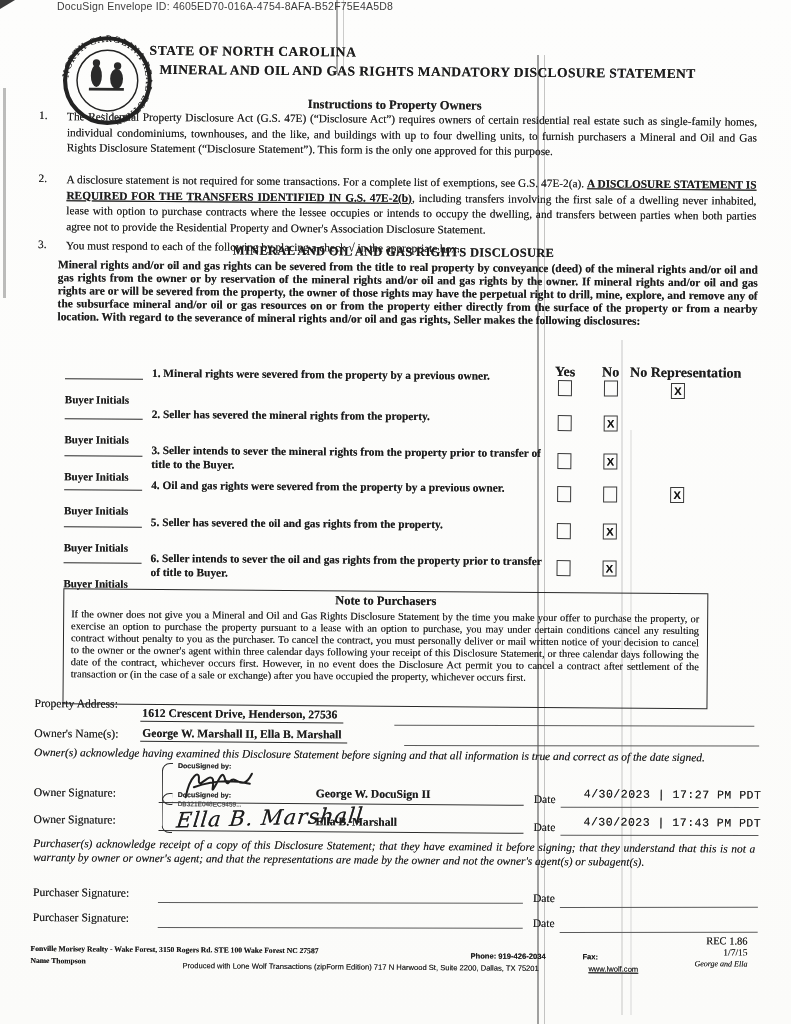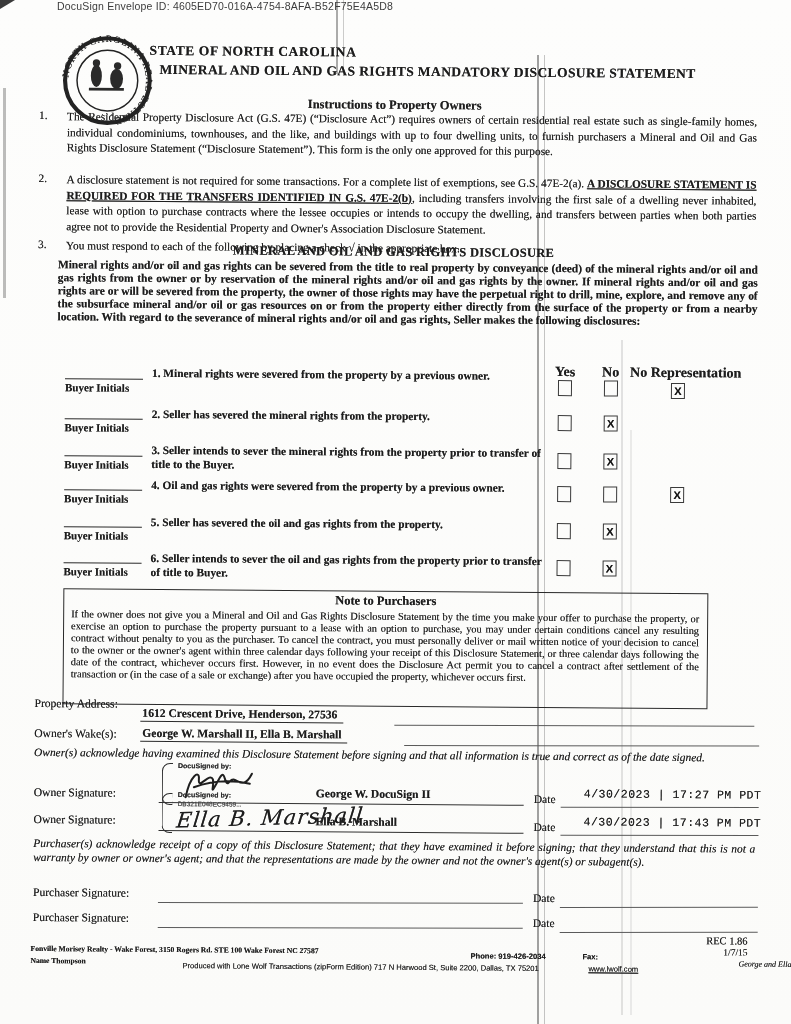--- a/index.html
+++ b/index.html
@@ -16,21 +16,21 @@
   .title1{left:150px;top:42px;font-size:13.5px;letter-spacing:0.6px;}
   .title2{left:160px;top:61px;font-size:13.5px;letter-spacing:0.4px;}
   .seal{left:62px;top:34px;width:92px;height:92px;}
   .instr-head{left:0px;top:95px;width:791px;text-align:center;font-size:12.5px;}
   .li-num{width:18px;font-size:11.3px;}
   .li-txt{font-size:11.3px;line-height:15.6px;}
   .mog-head{left:0px;top:242px;width:791px;text-align:center;font-size:12.5px;letter-spacing:0.3px;}
   .mog-body{left:60px;top:258px;width:700px;font-size:11.4px;line-height:13px;}
   .colhead{font-size:14px;}
   .qtext{font-size:11.3px;line-height:13.8px;}
-  .bi{left:68px;width:78px;border-top:1.7px solid #2a2a2a;font-size:11px;font-weight:bold;padding-top:2px;}
+  .bi{left:68px;width:78px;border-top:1.7px solid #2a2a2a;font-size:11px;font-weight:bold;padding-top:14px;}
   .cb{width:12px;height:14px;border:1.4px solid #3a3a3a;font-family:"Liberation Sans",sans-serif;
       font-weight:bold;font-size:11px;line-height:14px;text-align:center;color:#141414;}
   .notebox{left:68px;top:588px;width:643px;height:114px;border:1.6px solid #2a2a2a;}
   .note-head{left:0;top:2px;width:643px;text-align:center;font-size:12.5px;}
   .note-body{left:7px;top:19px;width:628px;font-size:10.4px;line-height:11.9px;}
   .lbl{font-size:11.6px;}
   .val{font-size:11.6px;font-weight:bold;}
   .blank{border-bottom:1.5px solid #2f2f2f;height:1px;}
   .thinblank{border-bottom:1.1px solid #5a5a5a;height:1px;}
   .ack{font-size:11.4px;line-height:14.2px;font-style:italic;}
@@ -143,21 +143,21 @@
 
     <div class="abs notebox">
       <div class="abs b note-head">Note to Purchasers</div>
       <div class="abs just note-body">If the owner does not give you a Mineral and Oil and Gas Rights Disclosure Statement by the time you make your offer to purchase the property, or exercise an option to purchase the property pursuant to a lease with an option to purchase, you may under certain conditions cancel any resulting contract without penalty to you as the purchaser. To cancel the contract, you must personally deliver or mail written notice of your decision to cancel to the owner or the owner's agent within three calendar days following your receipt of this Disclosure Statement, or three calendar days following the date of the contract, whichever occurs first. However, in no event does the Disclosure Act permit you to cancel a contract after settlement of the transaction or (in the case of a sale or exchange) after you have occupied the property, whichever occurs first.</div>
     </div>
 
     <div class="abs lbl" style="left:40px;top:697px;">Property Address:</div>
     <div class="abs val" style="left:146px;top:706px;border-bottom:1.6px solid #2a2a2a;padding:0 6px 1px 2px;">1612 Crescent Drive, Henderson,  27536</div>
     <div class="abs thinblank" style="left:400px;top:720px;width:360px;transform:rotate(-0.3deg);"></div>
 
-    <div class="abs lbl" style="left:40px;top:727px;">Owner's Wake(s):</div>
+    <div class="abs lbl" style="left:40px;top:727px;">Owner's Name(s):</div>
     <div class="abs val" style="left:146px;top:726px;border-bottom:1.6px solid #2a2a2a;padding:0 6px 1px 2px;">George W. Marshall II, Ella B. Marshall</div>
     <div class="abs thinblank" style="left:410px;top:740px;width:355px;transform:rotate(-0.35deg);"></div>
 
     <div class="abs ack just" style="left:40px;top:745px;width:722px;">Owner(s) acknowledge having examined this Disclosure Statement before signing and that all information is true and  correct as of the date signed.</div>
 
     <div class="abs lbl" style="left:40px;top:786px;">Owner Signature:</div>
     <div class="abs ds-bracket" style="left:168px;top:762px;height:40px;"></div>
     <div class="abs ds-lbl" style="left:184px;top:761px;">DocuSigned by:</div>
     <svg class="abs" style="left:186px;top:766px;" width="90" height="36" viewBox="0 0 90 36">
       <path d="M6,30 C10,8 20,2 19,12 C18,24 30,4 33,12 C35,19 28,32 40,10 C46,0 44,22 50,14 C56,6 62,26 72,6 M14,20 C30,14 50,12 70,16" fill="none" stroke="#1f1f1f" stroke-width="2" stroke-linecap="round"></path>
@@ -186,21 +186,21 @@
     <div class="abs lbl" style="left:540px;top:888px;">Date</div>
     <div class="abs thinblank" style="left:567px;top:901px;width:198px;transform:rotate(-0.5deg);"></div>
 
     <div class="abs lbl" style="left:40px;top:911px;">Purchaser Signature:</div>
     <div class="abs thinblank" style="left:165px;top:924px;width:365px;transform:rotate(-0.3deg);"></div>
     <div class="abs lbl" style="left:540px;top:913px;">Date</div>
     <div class="abs thinblank" style="left:567px;top:926px;width:198px;transform:rotate(-0.5deg);"></div>
 
     <div class="abs" style="left:660px;top:930px;width:95px;text-align:right;font-size:10.5px;">REC 1.86</div>
     <div class="abs" style="left:660px;top:942px;width:95px;text-align:right;font-size:9.5px;">1/7/15</div>
-    <div class="abs i" style="left:640px;top:954px;width:115px;text-align:right;font-size:8px;padding-left:44px;">George and Ella</div>
+    <div class="abs i" style="left:640px;top:954px;width:115px;text-align:right;font-size:8px;">George and Ella</div>
 
     <div class="abs b ftr" style="left:38px;top:944px;">Fonville Morisey Realty - Wake Forest, 3150 Rogers Rd. STE 100 Wake Forest NC 27587</div>
     <div class="abs b ftr sans" style="left:478px;top:948px;">Phone: 919-426-2034</div>
     <div class="abs b ftr sans" style="left:590px;top:948px;">Fax:</div>
     <div class="abs b ftr" style="left:38px;top:956px;">Name Thompson</div>
     <div class="abs ftr sans" style="left:190px;top:960px;">Produced with Lone Wolf Transactions (zipForm Edition) 717 N Harwood St, Suite 2200, Dallas, TX  75201</div>
     <div class="abs ftr sans" style="left:596px;top:960px;text-decoration:underline;">www.lwolf.com</div>
 
   </div>
 </div>

